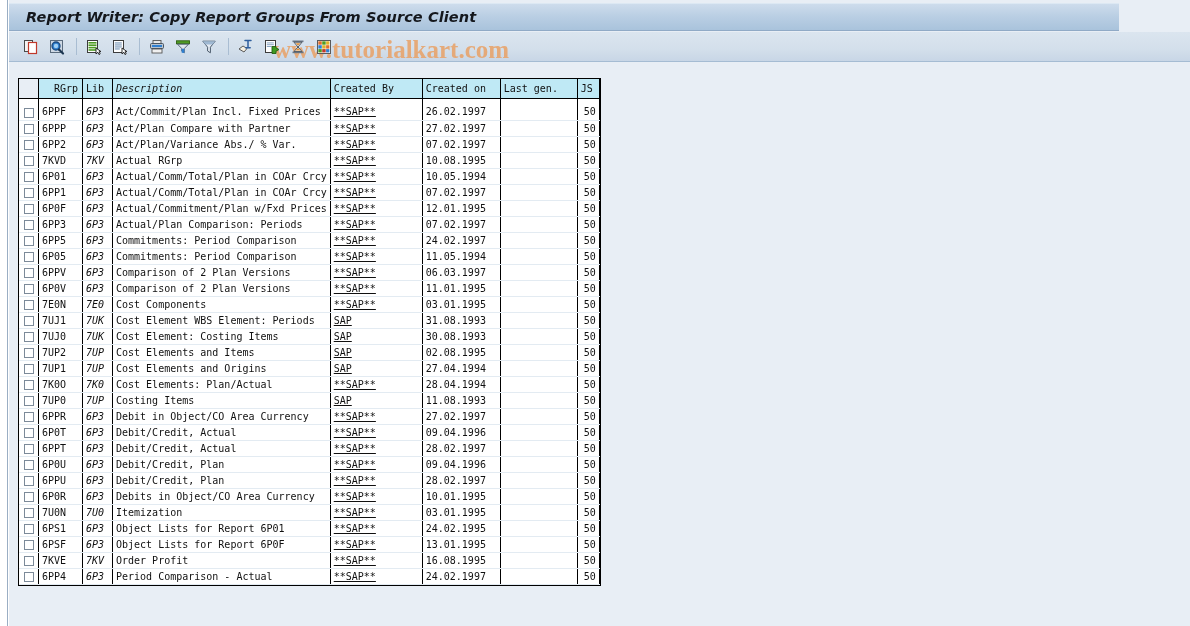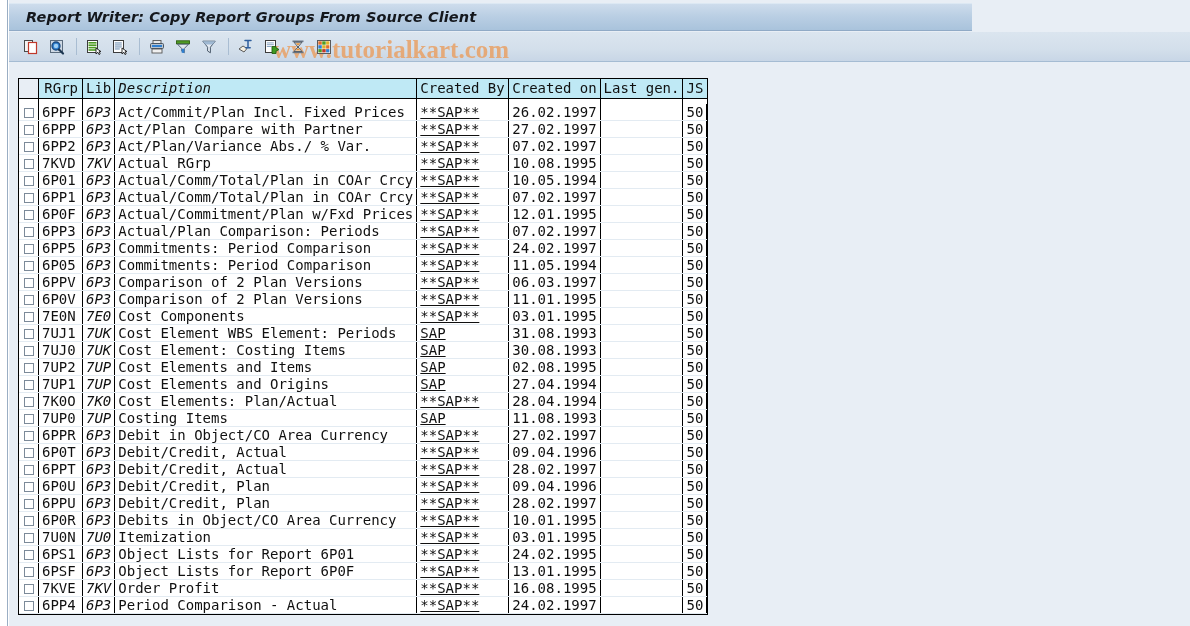--- a/index.html
+++ b/index.html
@@ -36,21 +36,21 @@
     position: absolute;
     left: 9px; top: 0;
     width: 1181px; height: 626px;
     background: #e8eef5;
   }
 
   
   #title-bar {
     position: absolute;
     left: 0; top: 3px;
-    width: 963px; height: 28px;
+    width: 1110px; height: 28px;
     background: linear-gradient(to bottom, #cddcec 0%, #b9cee3 50%, #a9c3dc 100%);
     border-top: 1px solid #dce8f3;
     border-bottom: 1px solid #90aac6;
     box-sizing: border-box;
     display: flex;
     align-items: center;
   }
   #title-text {
     margin-left: 17px;
     font-family: "DejaVu Sans", sans-serif;
@@ -110,24 +110,23 @@
   #table-panel {
     position: absolute;
     left: 9px; top: 78px;
     background: #ffffff;
     border: 1px solid #000000;
     box-sizing: border-box;
   }
   table.grid {
     border-collapse: collapse;
     font-family: "DejaVu Sans Mono", "Liberation Mono", monospace;
-    font-size: 14px;
+    font-size: 10px;
     color: #101010;
     background: #000000;
-    border-radius: 27px;
   }
   table.grid th {
     background: #bfe9f5;
     font-weight: normal;
     text-align: left;
     height: 19px;
     padding: 0 3px;
     border-right: 1px solid #000000;
     border-bottom: 1px solid #000000;
     white-space: nowrap;

